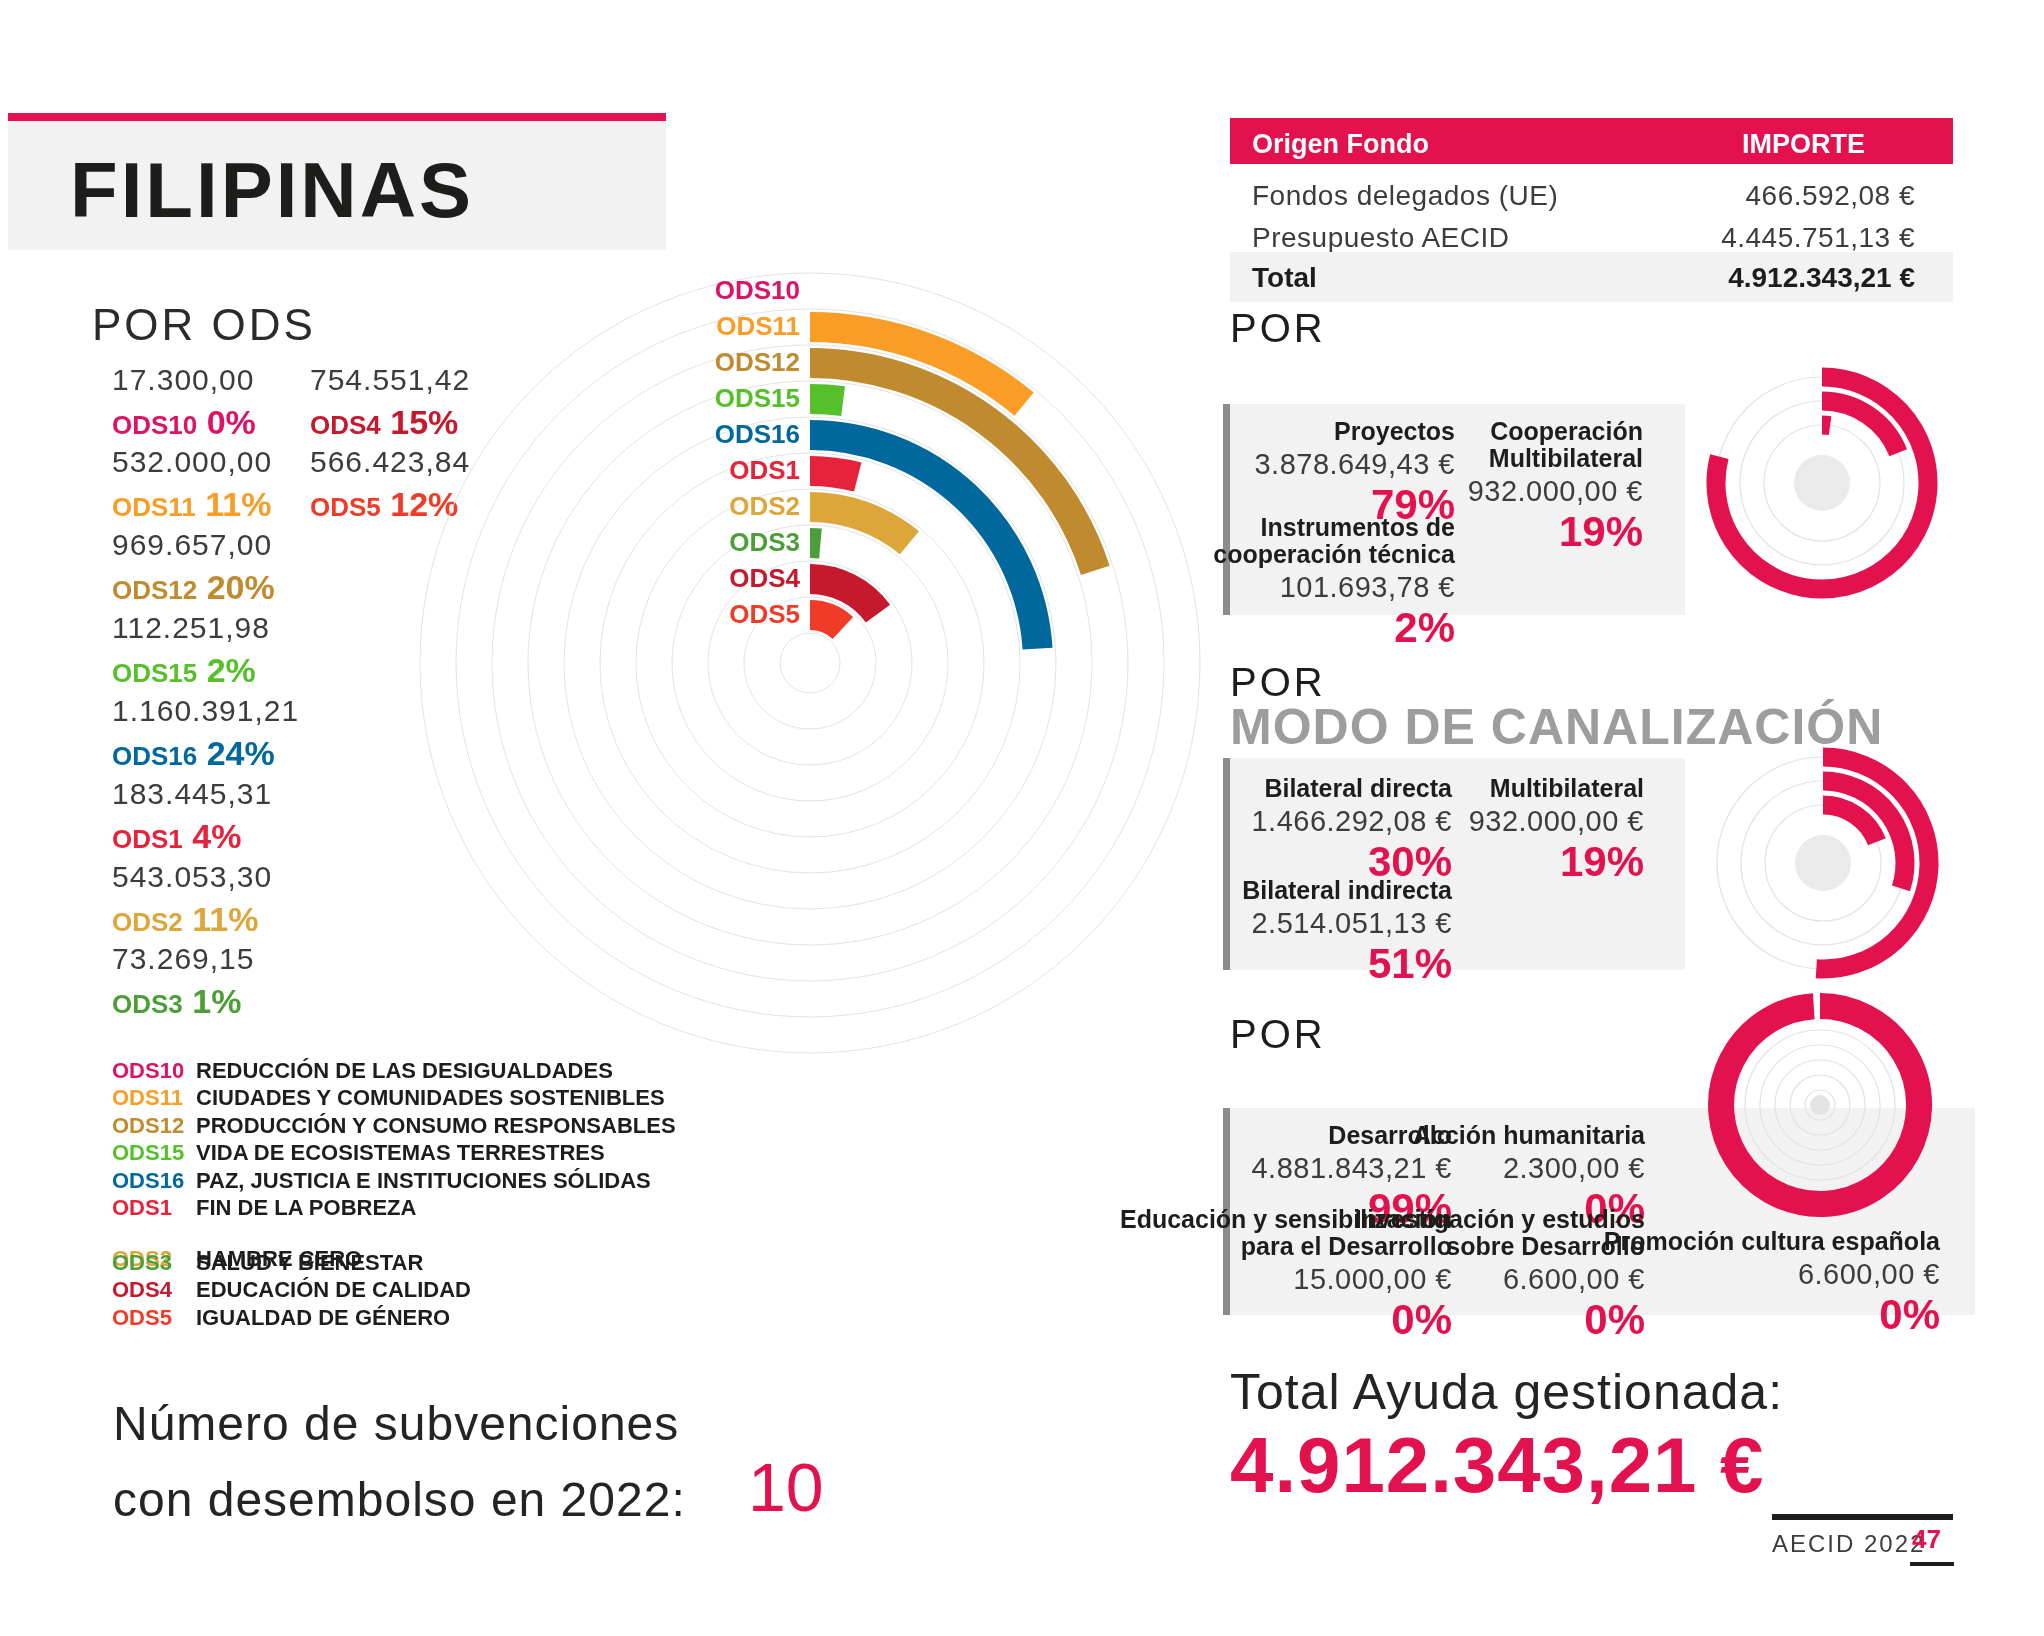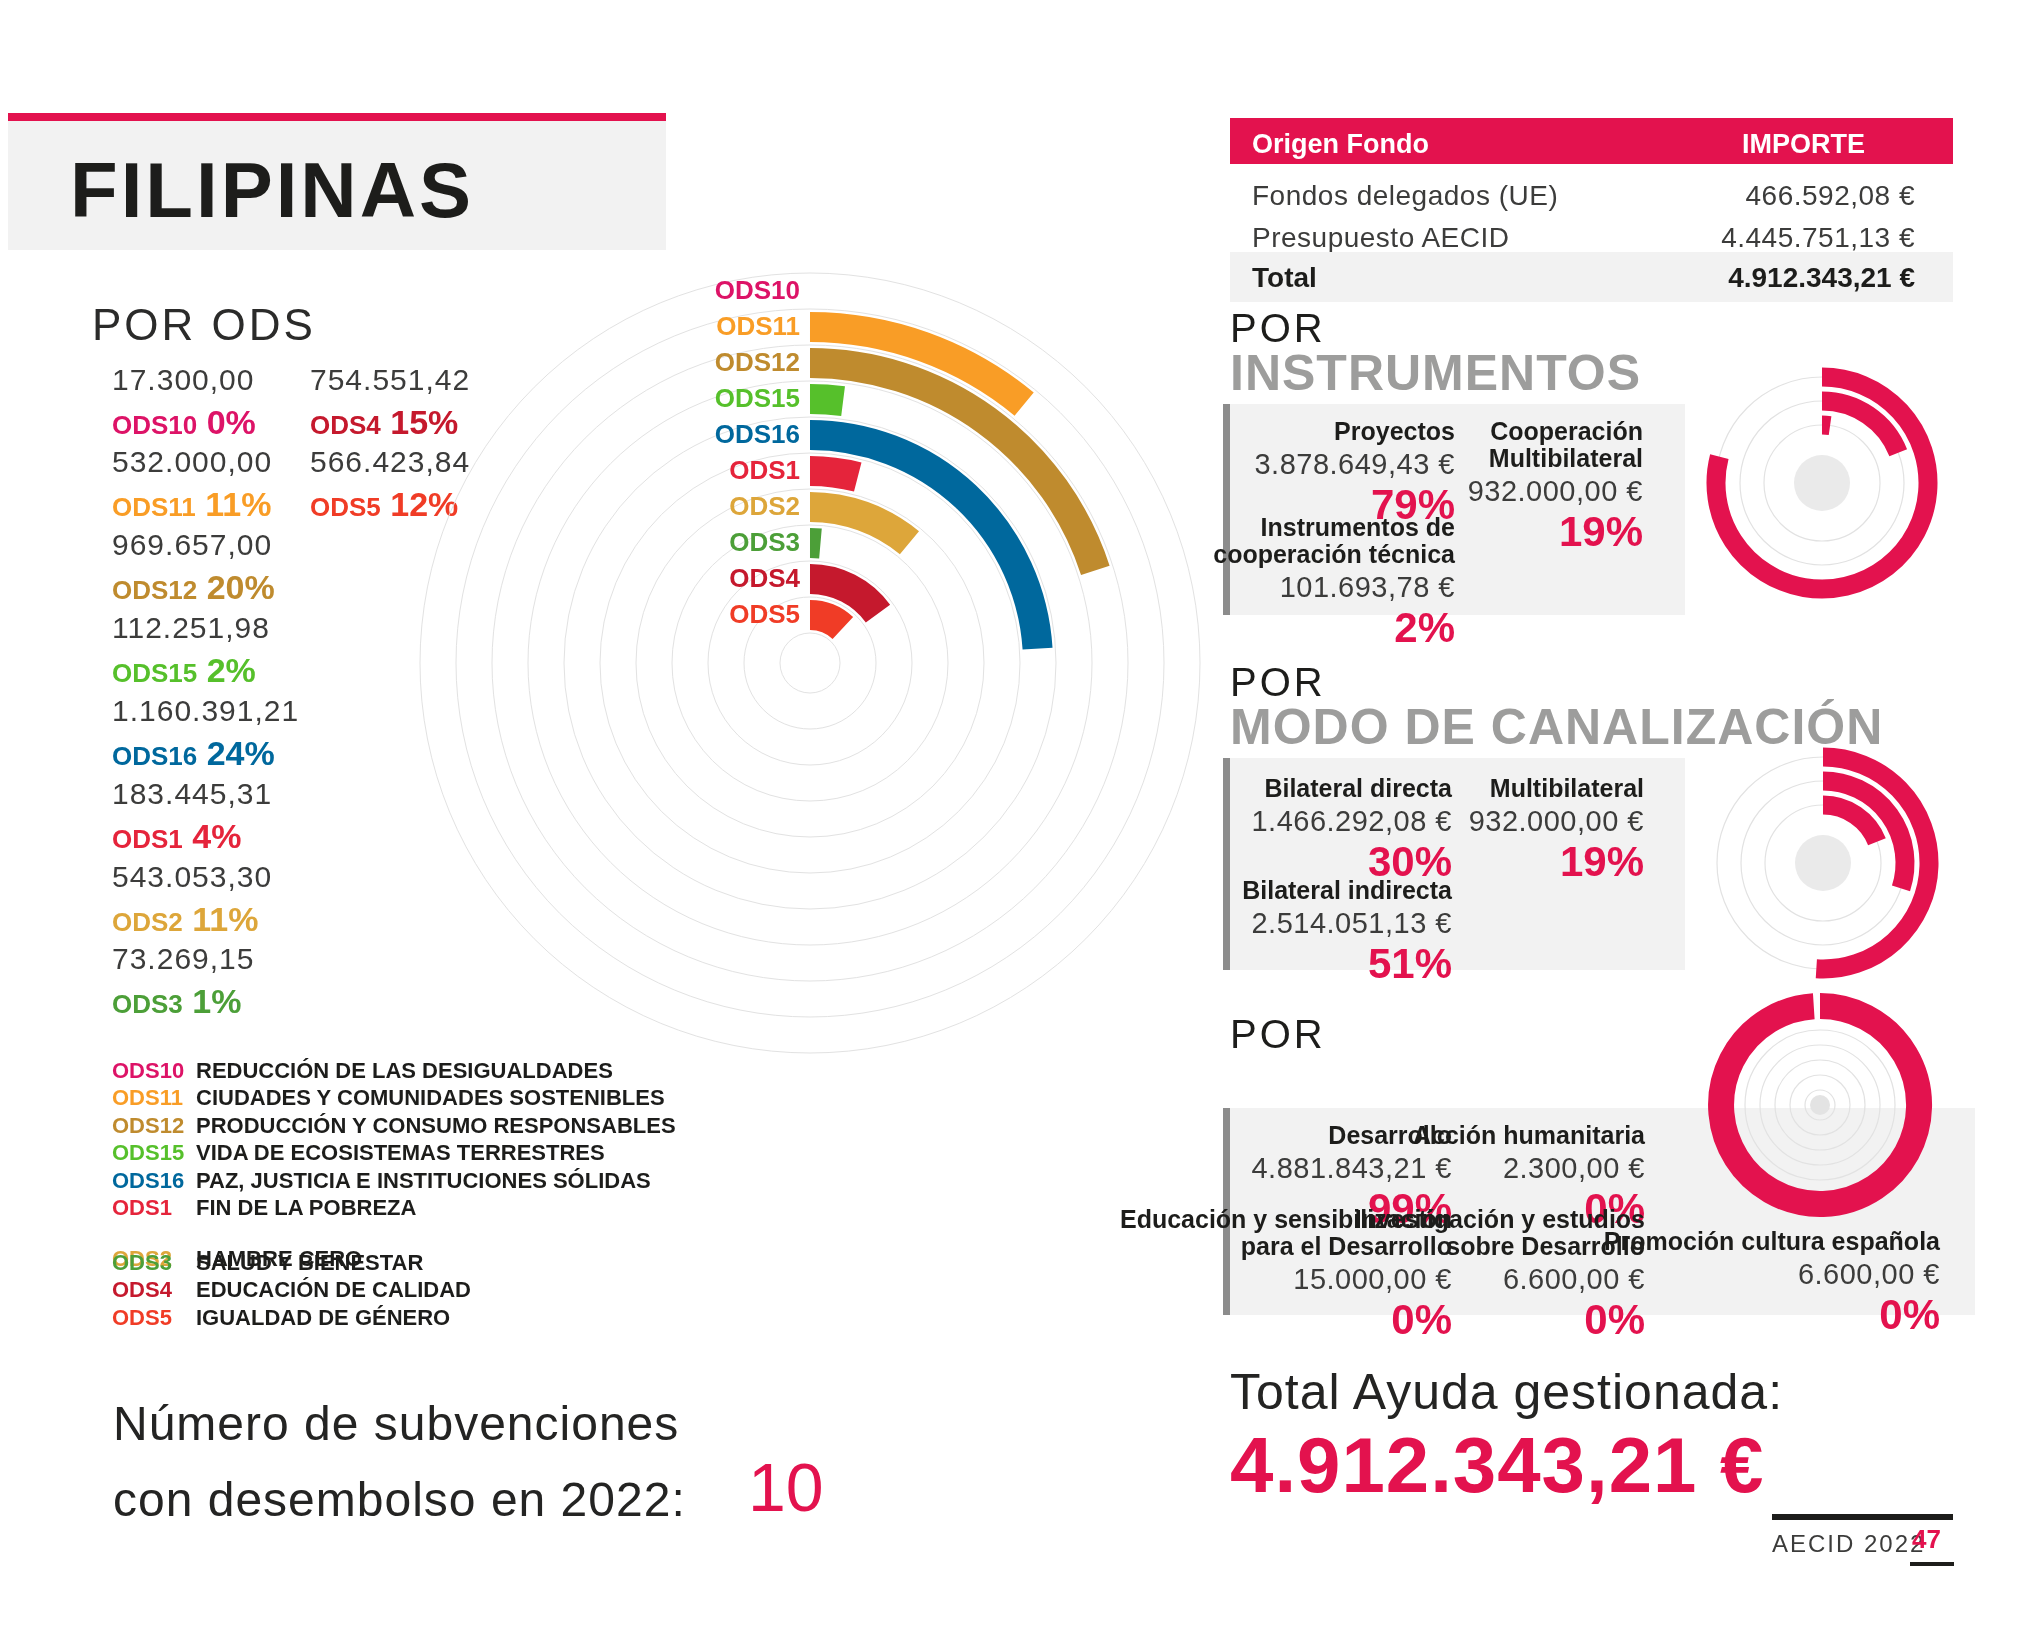--- a/index.html
+++ b/index.html
@@ -185,21 +185,20 @@
         <div class="rl">Presupuesto AECID</div>
         <div class="rv">4.445.751,13 €</div>
       </div>
     </div>
   <div id="tbl-total" class="abs">
     <span class="rl">Total</span>
     <span class="rv">4.912.343,21 €</span>
   </div>
 
   <div class="kicker" style="left:1230px;top:306px;">POR</div>
-  <div class="sec-title" style="left:1230px;top:344px;">INSTRUMENTOS</div>
   <div class="panel" style="left:1223px;top:404px;width:455px;height:211px;"></div>
   <div id="items-instrumentos">
       <div class="pitem abs" style="right: 589px; top: 418px;">
         <div class="lbl">Proyectos</div>
         <div class="val">3.878.649,43 €</div>
         <div class="pct">79%</div>
       </div>
       <div class="pitem abs" style="right: 401px; top: 418px;">
         <div class="lbl">Cooperación</div>
         <div class="lbl">Multibilateral</div>

